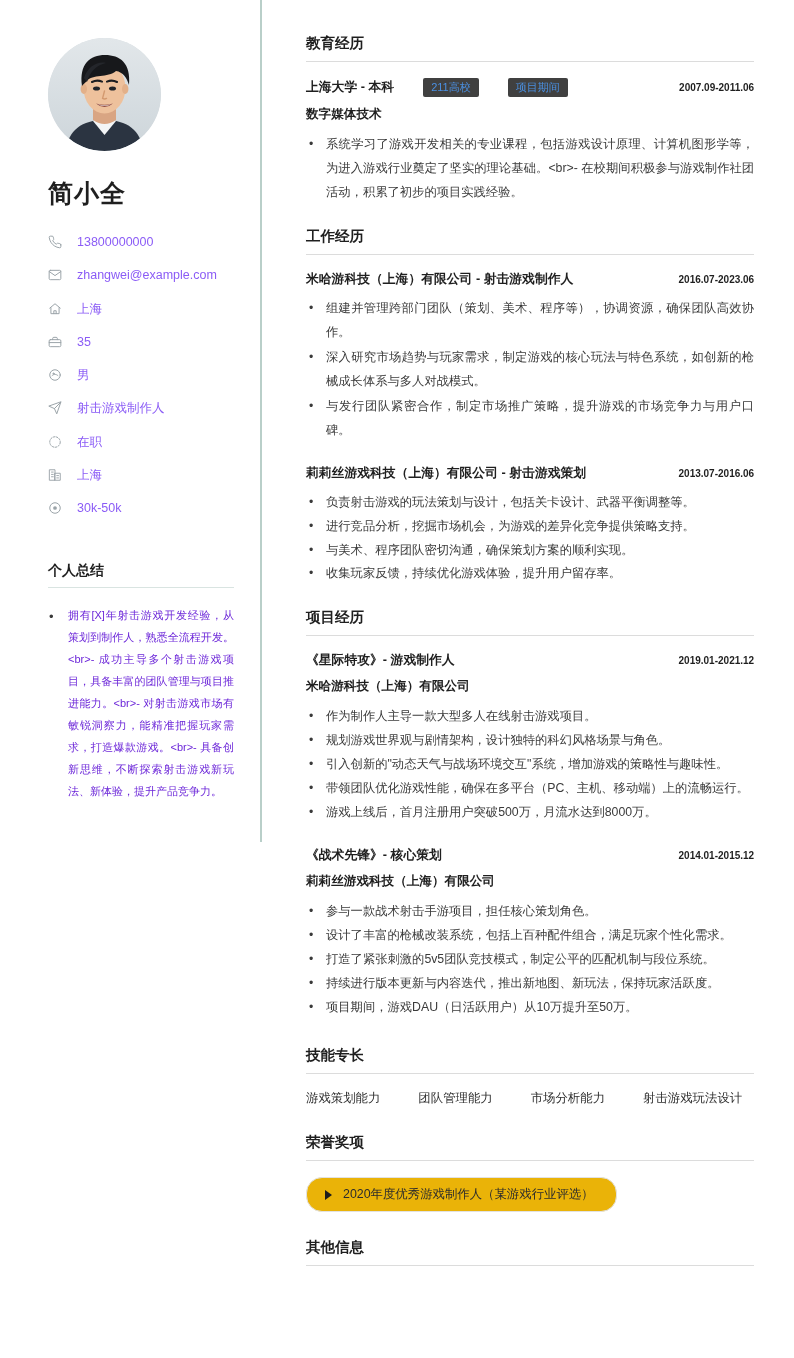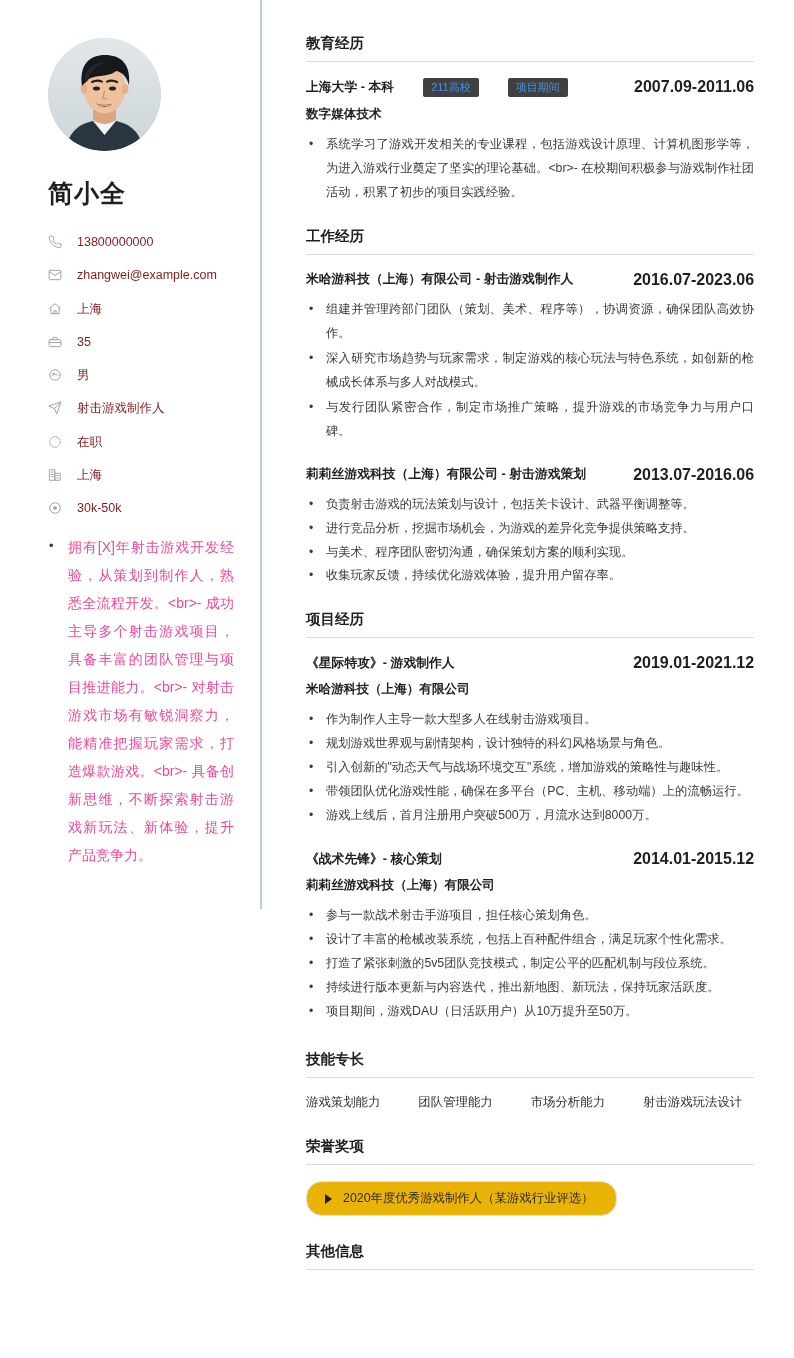--- a/index.html
+++ b/index.html
@@ -67,38 +67,38 @@
   .contact-icon {
     width: 18px;
     flex: 0 0 18px;
     margin-right: 11px;
     display: flex;
     align-items: center;
     justify-content: flex-start;
     color: #9aa3a8;
   }
   .contact-icon svg { display: block; }
-  .contact-text { color: #7f1d1d; text-align: center; }
+  .contact-text { color: #8b5cf6; text-align: center; }
 
   .side-section-title {
     font-size: 14px;
     font-weight: bold;
     color: #1f1f1f;
     padding-bottom: 7px;
     border-bottom: 1px solid #d9e4e1;
     margin-top: 46px;
     margin-bottom: 16px;
   }
   .summary-list { list-style: none; }
   .summary-list li {
     position: relative;
     padding-left: 20px;
-    font-size: 14px;
+    font-size: 11px;
     line-height: 2.0;
-    color: #ec4899;
+    color: #6d28d9;
     text-align: justify;
   }
   .summary-list li::before {
     content: "•";
     position: absolute;
     left: 1px;
     top: 0;
     color: #3a3a3a;
     font-size: 13px;
   }
@@ -141,21 +141,21 @@
     display: inline-block;
     font-size: 11px;
     color: #4a90e2;
     background: #404040;
     border-radius: 2px;
     padding: 2px 8px;
     margin-left: 13px;
     line-height: 1.35;
   }
   .entry-date {
-    font-size: 16px;
+    font-size: 10px;
     font-weight: bold;
     color: #1f1f1f;
     white-space: nowrap;
     margin-left: 14px;
   }
   .entry-sub {
     font-size: 12.6px;
     font-weight: bold;
     color: #1f1f1f;
     margin-bottom: 10px;
@@ -360,20 +360,21 @@
         <span class="contact-icon">
           <svg width="14" height="14" viewBox="0 0 24 24" fill="none" stroke="currentColor" stroke-width="1.7">
               <circle cx="12" cy="12" r="9"></circle>
               <circle cx="12" cy="12" r="3.2" fill="currentColor" stroke="none"></circle>
             </svg>
         </span>
         <span class="contact-text">30k-50k</span>
       </li>
     </ul>
 
+    <h2 class="side-section-title">个人总结</h2>
     <ul class="summary-list">
       <li>拥有[X]年射击游戏开发经验，从策划到制作人，熟悉全流程开发。&lt;br&gt;- 成功主导多个射击游戏项目，具备丰富的团队管理与项目推进能力。&lt;br&gt;- 对射击游戏市场有敏锐洞察力，能精准把握玩家需求，打造爆款游戏。&lt;br&gt;- 具备创新思维，不断探索射击游戏新玩法、新体验，提升产品竞争力。</li>
     </ul>
   </aside>
 
   <main class="main">
 
     <section class="section">
       <h2 class="section-title">教育经历</h2>
       <div class="entry">

